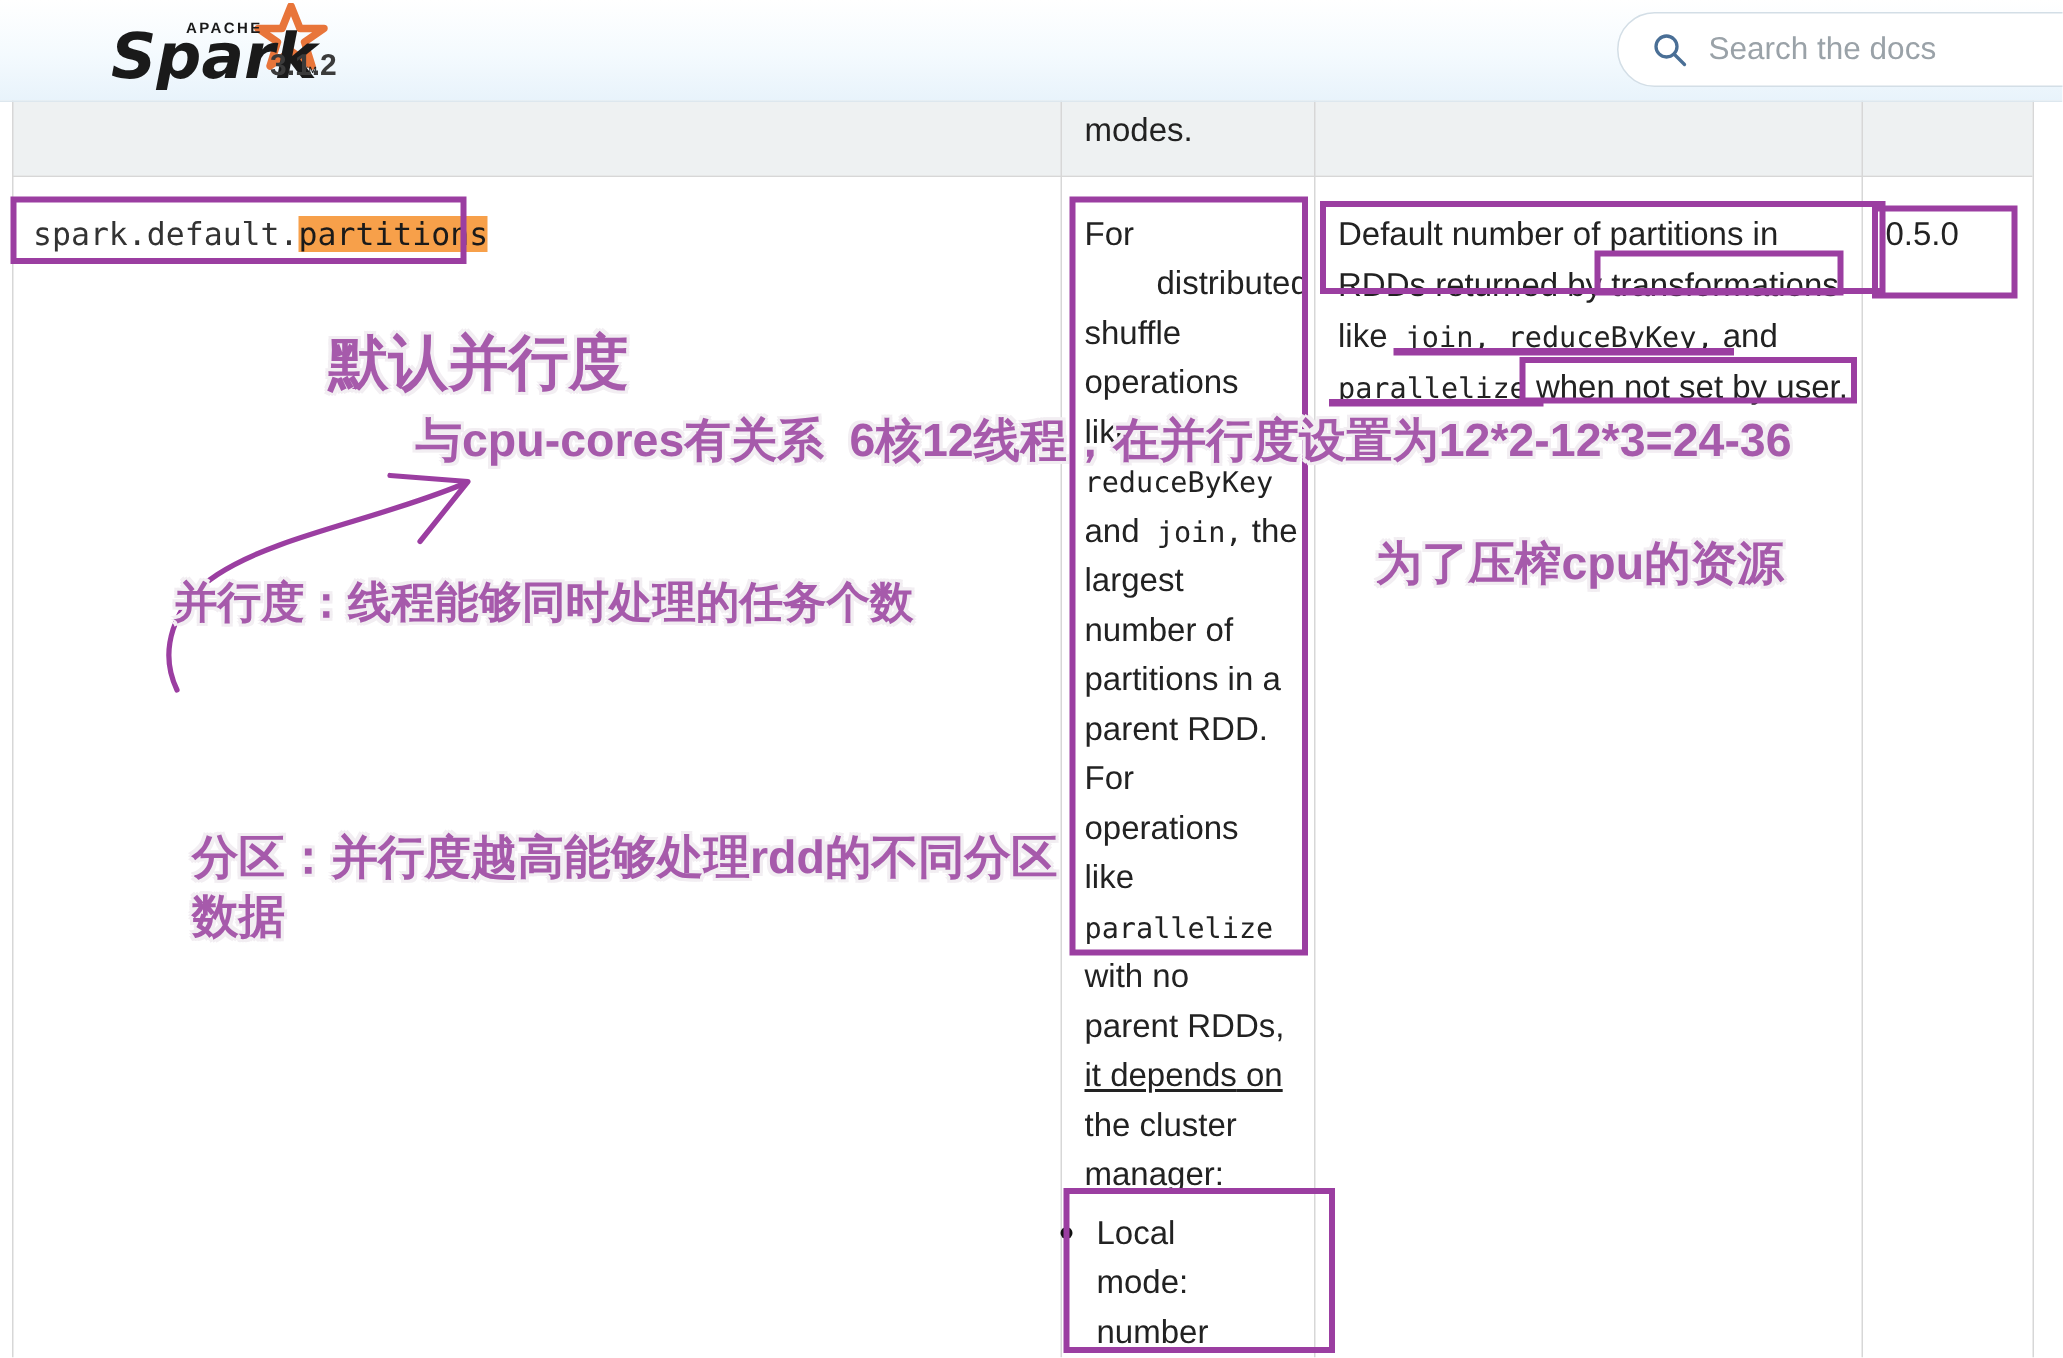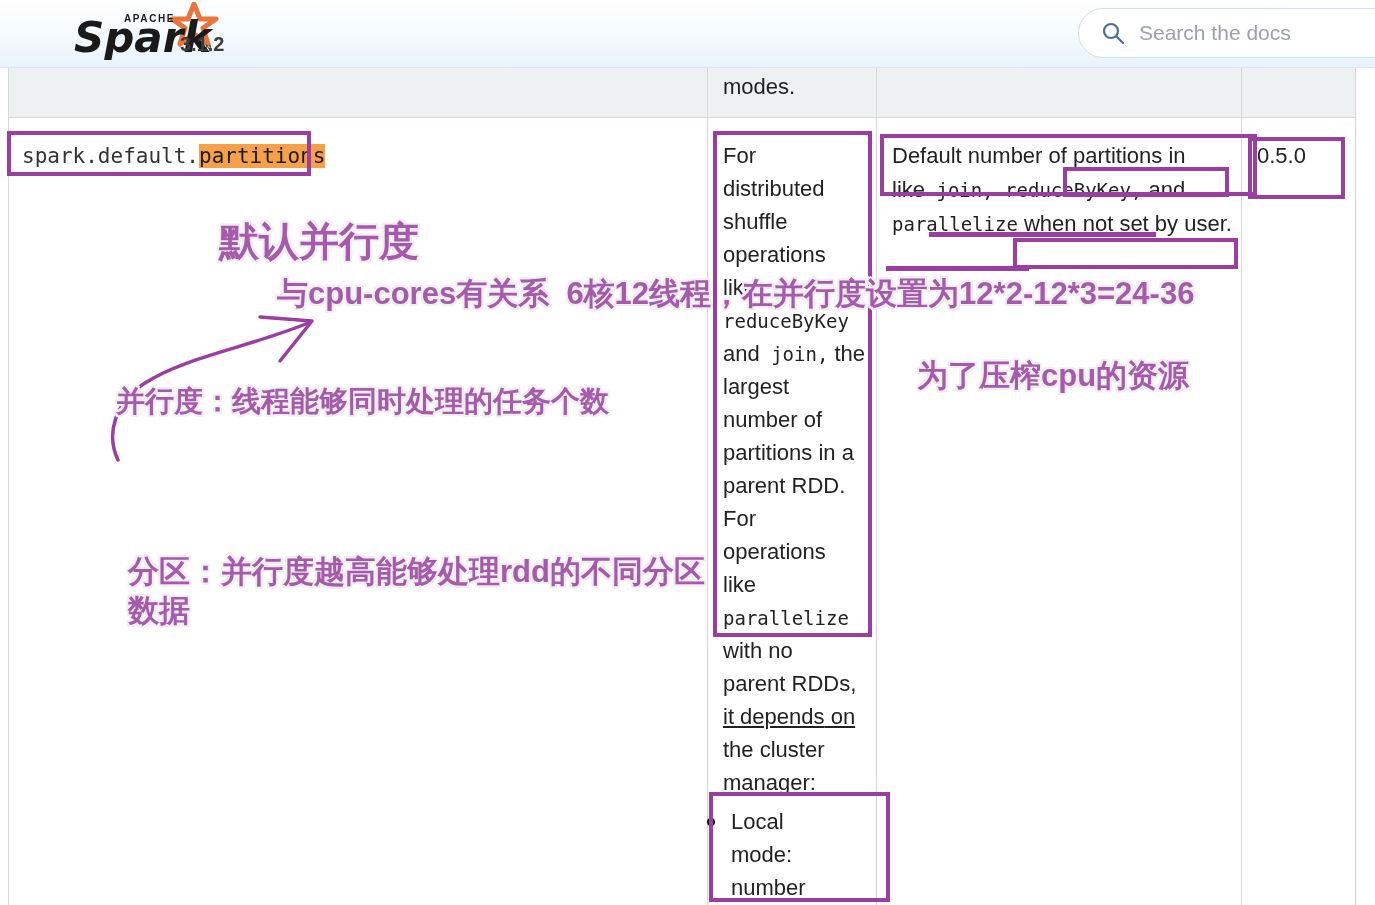--- a/index.html
+++ b/index.html
@@ -109,21 +109,21 @@
     <div class="tbl-vline" style="left:876px;  top:0px; height:838px;"></div>
     <div class="tbl-vline" style="left:1241px; top:0px; height:838px;"></div>
     <div class="tbl-vline" style="left:1355px; top:0px; height:838px;"></div>
 
     <div class="cell-text" style="left:723px; top:3px; width:140px;">modes.</div>
 
     <div class="prop-name" style="left:22px; top:77px;"><span>spark.default.</span><span class="hl-orange">partitions</span></div>
 
     <div id="default-cell" class="cell-text" style="left:723px; top:72px; width:150px;">
         <div style="height: 33px;"><span>For</span></div>
-        <div style="height: 33px;"><span>distributed</span></div>
+        <div style="height: 33px; margin-left: 48px;"><span>distributed</span></div>
         <div style="height: 33px;"><span>shuffle</span></div>
         <div style="height: 33px;"><span>operations</span></div>
         <div style="height: 33px;"><span>like</span></div>
         <div style="height: 33px;"><span class="code-inline">reduceByKey</span></div>
         <div style="height: 33px;"><span>and</span><span class="code-inline"> join,</span><span> the</span></div>
         <div style="height: 33px;"><span>largest</span></div>
         <div style="height: 33px;"><span>number</span><span> of</span></div>
         <div style="height: 33px;"><span>partitions</span><span> in</span><span> a</span></div>
         <div style="height: 33px;"><span>parent</span><span> RDD.</span></div>
         <div style="height: 33px;"><span>For</span></div>
@@ -138,20 +138,21 @@
       </div>
 
     <div id="default-bullets" class="bullet-list cell-text" style="left:697px; top:738px; width:160px;">
         <div class="bullet-row" style="height: 33px;"><span class="bullet-dot"></span><span>Local</span></div>
         <div class="bullet-row" style="height: 33px;"><span>mode:</span></div>
         <div class="bullet-row" style="height: 33px;"><span>number</span></div>
       </div>
 
     <div id="meaning-cell" class="cell-text" style="left:892px; top:72px; width:350px;">
         <div style="height: 34px;"><span>Default</span><span> number</span><span> of</span><span> partitions</span><span> in</span></div>
+        <div style="height: 34px;"><span>RDDs</span><span> returned</span><span> by</span><span> transformations</span></div>
         <div style="height: 34px;"><span>like</span><span class="code-inline"> join,</span><span class="code-inline"> reduceByKey,</span><span> and</span></div>
         <div style="height: 34px;"><span class="code-inline">parallelize</span><span> when</span><span> not</span><span> set</span><span> by</span><span> user.</span></div>
       </div>
 
     <div class="cell-text" style="left:1257px; top:72px;">0.5.0</div>
   </div>
 
   <div class="ann-box" style="left:7px;  top:131px; width:304px; height:45px;"></div>
   <div class="ann-box" style="left:713px; top:131px; width:159px; height:506px;"></div>
   <div class="ann-box" style="left:709px; top:792px; width:181px; height:110px;"></div>

